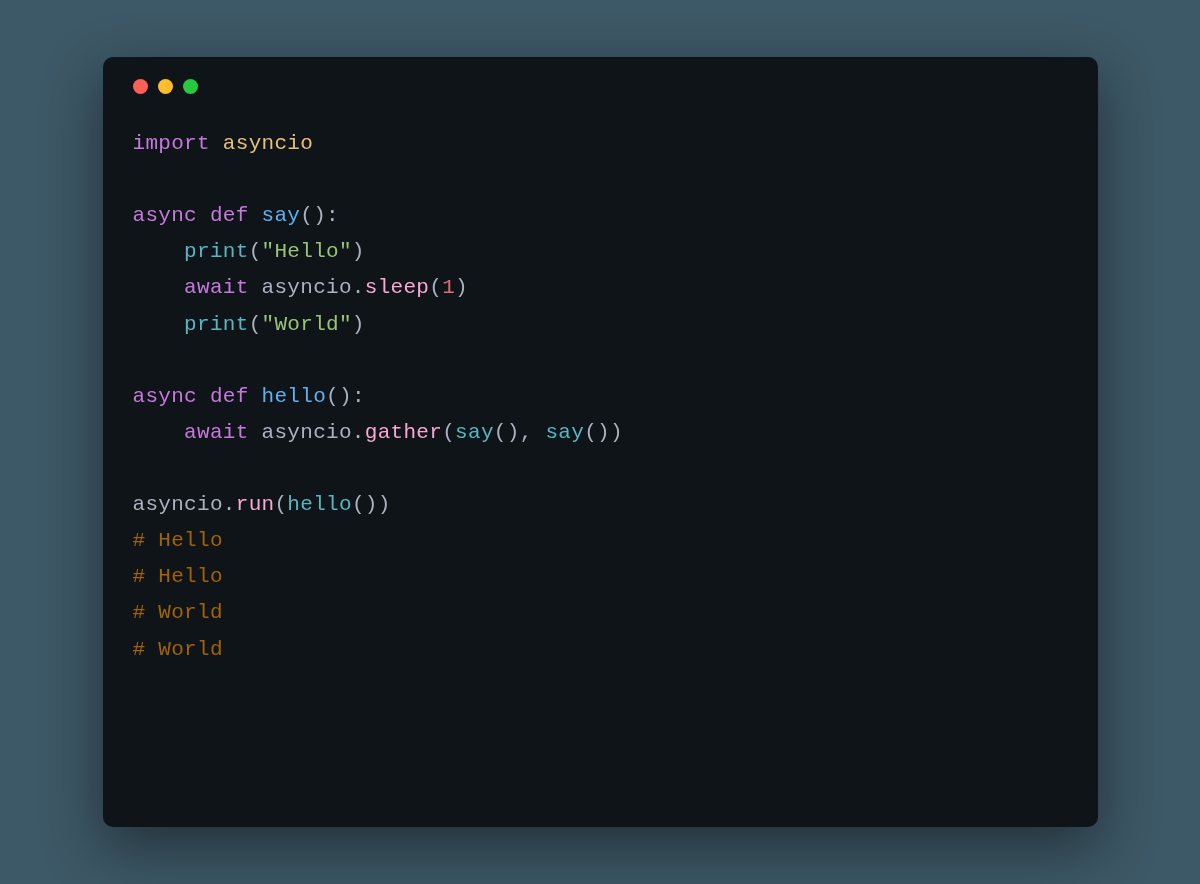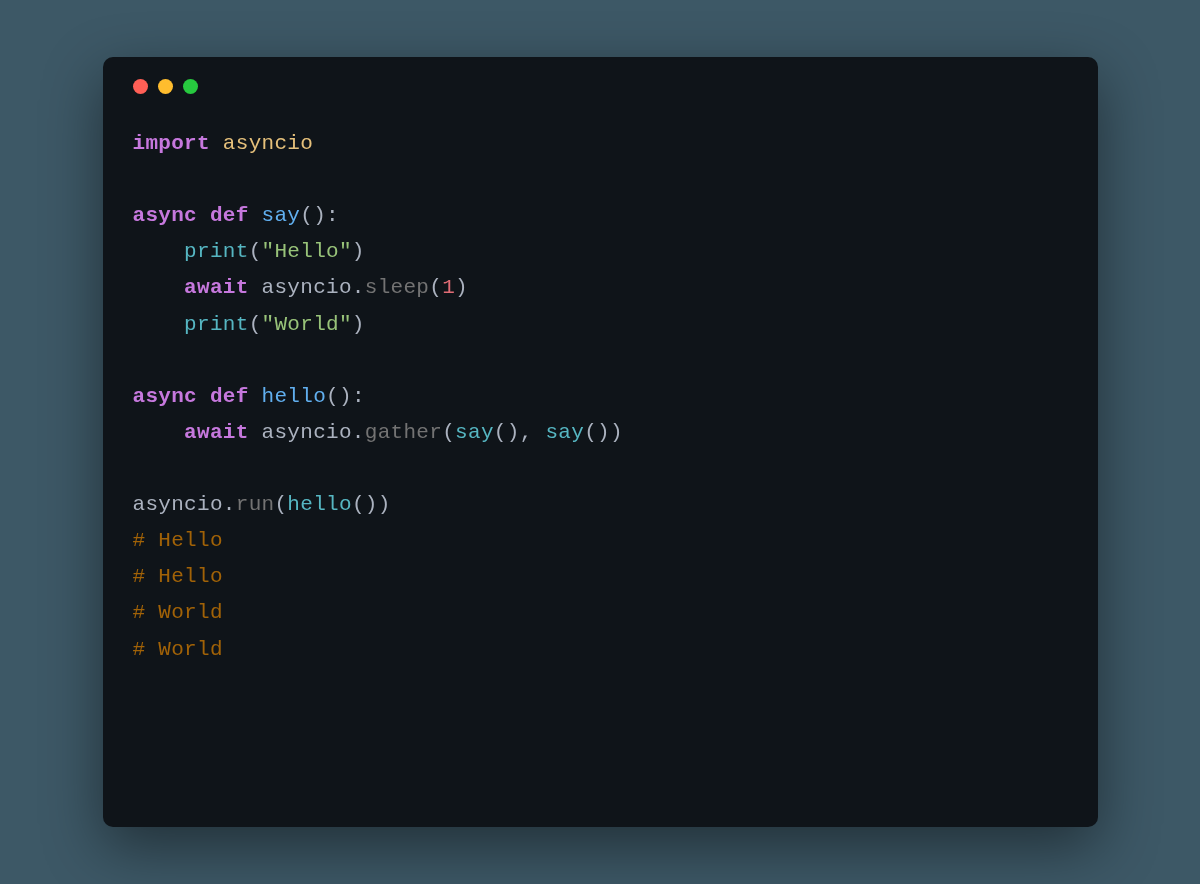--- a/index.html
+++ b/index.html
@@ -33,25 +33,25 @@
     }
     .red { background: #ff5f56; }
     .yellow { background: #ffbd2e; }
     .green { background: #27c93f; }
     .code {
       font-size: 21px;
       line-height: 1.72;
       white-space: pre;
       letter-spacing: 0.3px;
     }
-    .kw { color: #c678dd; font-weight: bold; }
+    .kw { color: #c678dd; }
     .mod { color: #e5c07b; }
     .fn-def { color: #61afef; }
     .call { color: #56b6c2; }
-    .prop { color: #737373; text-align: center; }
+    .prop { color: #f9a8d4; text-align: center; }
     .str { color: #98c379; }
     .num { color: #e06c75; }
     .punc { color: #abb2bf; }
     .default { color: #abb2bf; }
     .comment { color: #a16207; }
   </style>
 </head>
 <body>
 
 <div class="window">

